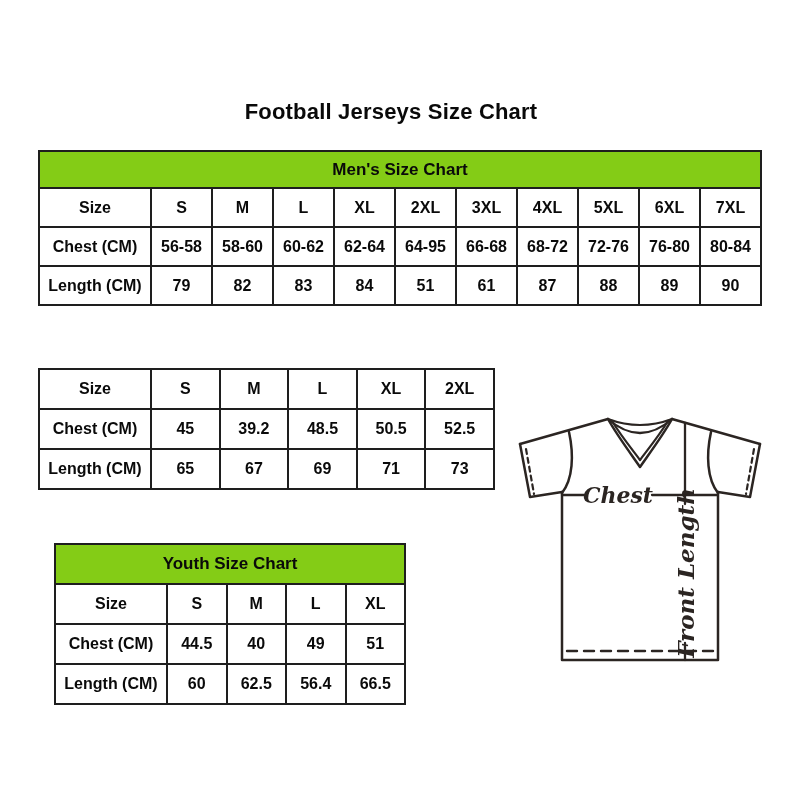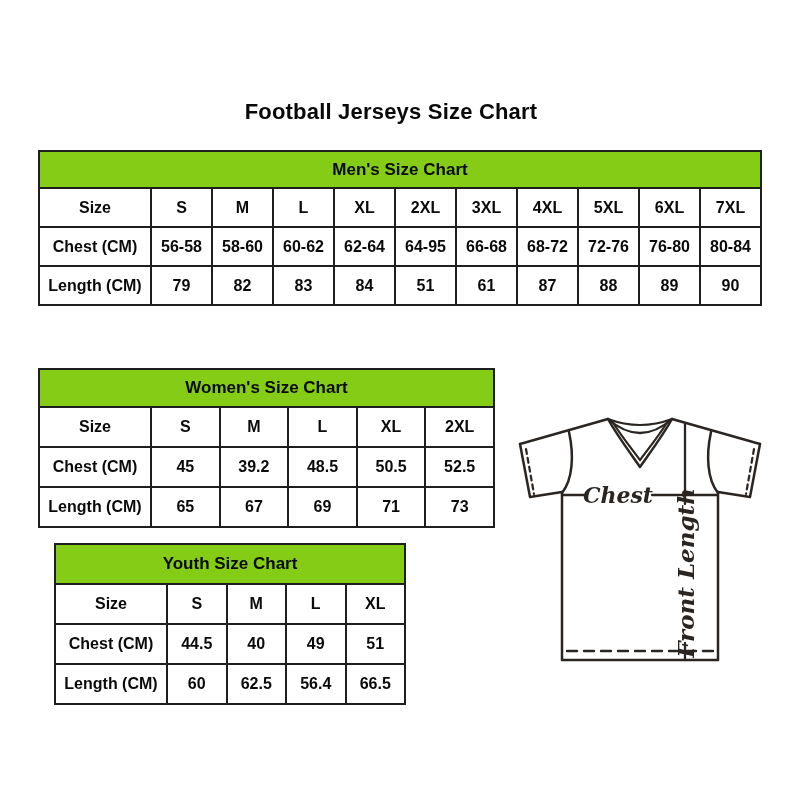--- a/index.html
+++ b/index.html
@@ -117,23 +117,20 @@
         <colgroup>
           <col style="width: 112px;">
           <col>
           <col>
           <col>
           <col>
           <col>
         </colgroup>
         <tbody>
           <tr>
-            <td colspan="6" class="tbl-title">Women's Size Chart</td>
-          </tr>
-          <tr>
             <td>Size</td>
             <td>S</td>
             <td>M</td>
             <td>L</td>
             <td>XL</td>
             <td>2XL</td>
           </tr>
           <tr>
             <td>Chest (CM)</td>
             <td>45</td>

